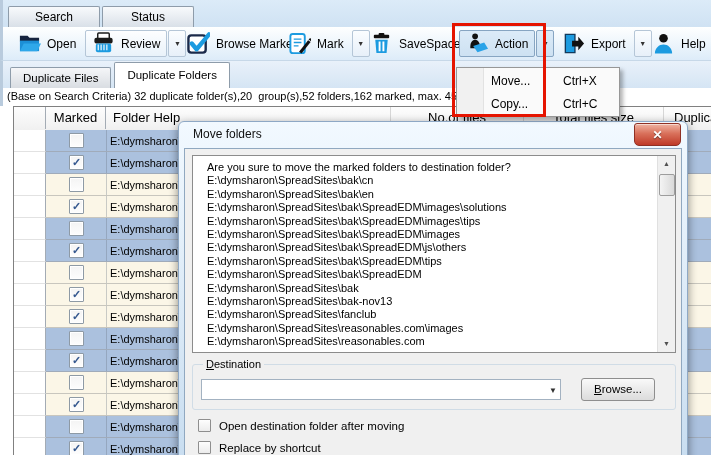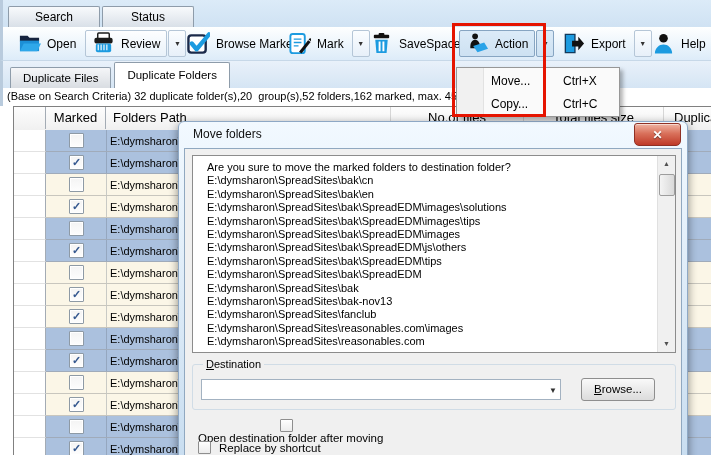--- a/index.html
+++ b/index.html
@@ -265,21 +265,21 @@
       <div class="tab2" data-name="view-tab-duplicate-files"><span data-name="tab-label">Duplicate Files</span></div>
       <div class="tab2 active" data-name="view-tab-duplicate-folders"><span data-name="tab-label">Duplicate Folders</span></div>
     </div>
 
   <div class="statusline" data-name="status-line">(Base on Search Criteria) 32 duplicate folder(s),20  group(s),52 folders,162 marked, max. 450.</div>
 
   <div class="table" data-name="results-table">
     <div class="thead" data-name="table-header">
         <div class="hcell hc0" data-name="column-header-indicator"></div>
         <div class="hcell hc1" data-name="column-header-marked">Marked</div>
-        <div class="hcell hc2" data-name="column-header-folder-path">Folders Path</div>
+        <div class="hcell hc2" data-name="column-header-folder-path">Folder Help</div>
         <div class="hcell hc3" data-name="column-header-no-of-files">No.of files</div>
         <div class="hcell hc4" data-name="column-header-total-files-size">Total files size</div>
         <div class="hcell hc5" data-name="column-header-duplicate-count">Duplicate C</div>
       </div>
     <div class="tbody" data-name="table-body">
         <div class="row" data-name="table-row">
           <div class="ind" data-name="row-indicator-cell"></div>
           <div class="stripe blue" data-name="row-stripe">
             <div class="row-check" data-name="row-checkbox"></div>
             <span class="row-path" data-name="row-folder-path">E:\dymsharon\</span>
@@ -413,21 +413,21 @@
         </div>
       </div>
       <div class="dlg-group" data-name="destination-group">
         <div class="dlg-group-label" data-name="destination-label">Destination</div>
         <div class="dlg-combo" data-name="destination-combobox">
           <span class="combo-val" data-name="destination-value"></span>
           <span class="combo-arrow" data-name="combo-dropdown-icon">▼</span>
         </div>
         <div class="dlg-browse" data-name="browse-button">Browse...</div>
       </div>
-      <span id="dlgopts"><div class="dlg-opt" data-name="option-open-destination-folder-after-moving" style="top: 270px; flex-direction: column;">
+      <span id="dlgopts"><div class="dlg-opt" data-name="option-open-destination-folder-after-moving" style="top: 270px;">
             <div class="opt-box" data-name="option-checkbox"></div>
             <span data-name="option-label">Open destination folder after moving</span>
           </div><div class="dlg-opt" data-name="option-replace-by-shortcut" style="top: 292px;">
             <div class="opt-box" data-name="option-checkbox"></div>
             <span data-name="option-label">Replace by shortcut</span>
           </div></span>
     </div>
   </div>
 
   <div class="red-box" data-name="annotation-highlight"></div>

